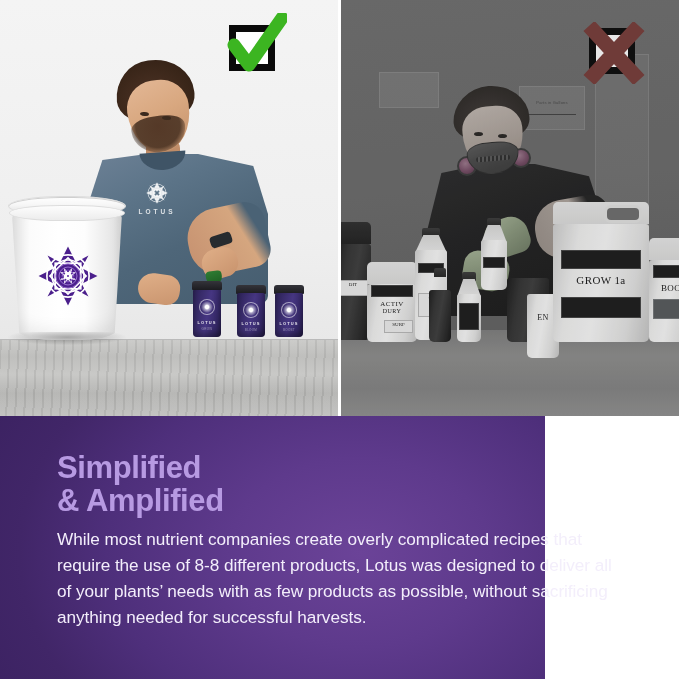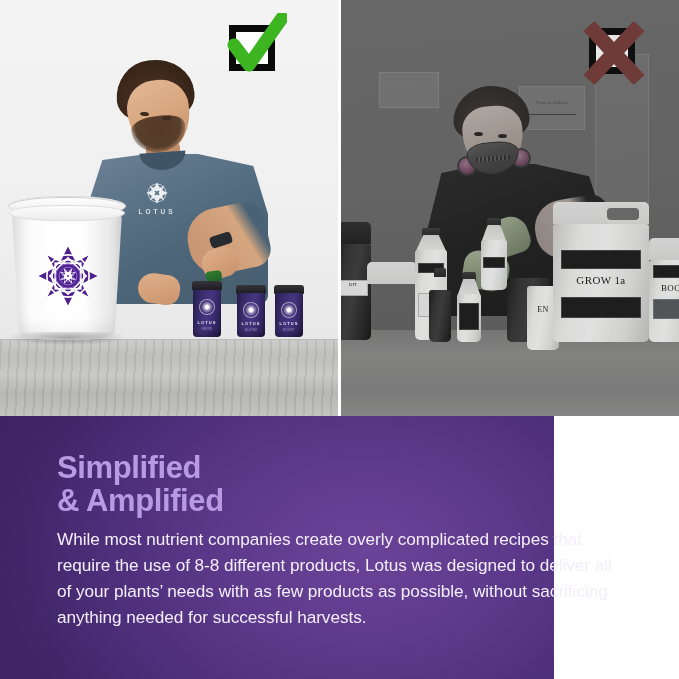--- a/index.html
+++ b/index.html
@@ -369,21 +369,20 @@
   }
   .badge .x-mark { position:absolute; left:0; top:0; width:62px; height:62px; }
 
   
   .text-band {
     position:absolute;
     left:0; top:416px;
     width:545px; height:263px;
     background:
       radial-gradient(ellipse 80% 120% at 66% 52%, #6b4398 0%, #5e3a8c 30%, #4e2f7b 58%, #412668 78%, #3a2160 100%);
-    padding-left: 9px;
   }
   .heading {
     position:absolute;
     left:57px; top:36px;
     width:420px;
     color:#b79ae2;
     font-size:31px;
     line-height:1.05;
     font-weight:800;
     letter-spacing:-0.4px;
@@ -570,20 +569,26 @@
 
       <div class="bot dark" style="left:-6px; top:222px; width:36px; height:118px;">
         <div class="jugtop"></div>
         <div class="btl-body">
           <div class="lbl white" style="top:38%; height:16%;">DIT</div>
         </div>
       </div>
 
       <div class="bot" style="left:26px; top:262px; width:50px; height:80px;">
         <div class="jugtop"></div>
+        <div class="btl-body">
+          <div class="lbl" style="top:2%; height:20%;"></div>
+          <div class="handtext" style="top:28%; font-size:7px;">ACTIV</div>
+          <div class="handtext" style="top:42%; font-size:6px;">DURY</div>
+          <div class="lbl white" style="left:34%; width:58%; top:62%; height:22%; font-size:5px;">SURF</div>
+        </div>
       </div>
 
       <div class="bot" style="left:74px; top:228px; width:32px; height:112px;">
         <div class="cap"></div>
         <div class="shoulder"></div>
         <div class="btl-body">
           <div class="lbl" style="top:14%; height:12%;"></div>
           <div class="lbl white" style="top:48%; height:26%; font-size:5px;">#2</div>
         </div>
       </div>
@@ -598,21 +603,21 @@
         <div class="shoulder"></div>
         <div class="btl-body">
           <div class="lbl" style="top:18%; height:56%;"></div>
         </div>
       </div>
 
       <div class="bot dark" style="left:166px; top:278px; width:42px; height:64px;">
         <div class="btl-body" style="top:0; height:100%;"></div>
       </div>
       <div class="bot" style="left:186px; top:278px; width:32px; height:64px;">
-        <div class="btl-body" style="top:8px; height:100%;">
+        <div class="btl-body" style="top:16px; height:100%;">
           <div class="handtext" style="top:30%; font-size:8px;">EN</div>
         </div>
       </div>
 
       <div class="bot" style="left:212px; top:202px; width:96px; height:140px;">
         <div class="jugtop"></div>
         <div class="handle"></div>
         <div class="btl-body">
           <div class="lbl" style="top:22%; height:16%;"></div>
           <div class="handtext" style="top:42%; font-size:11px;">GROW 1a</div>

